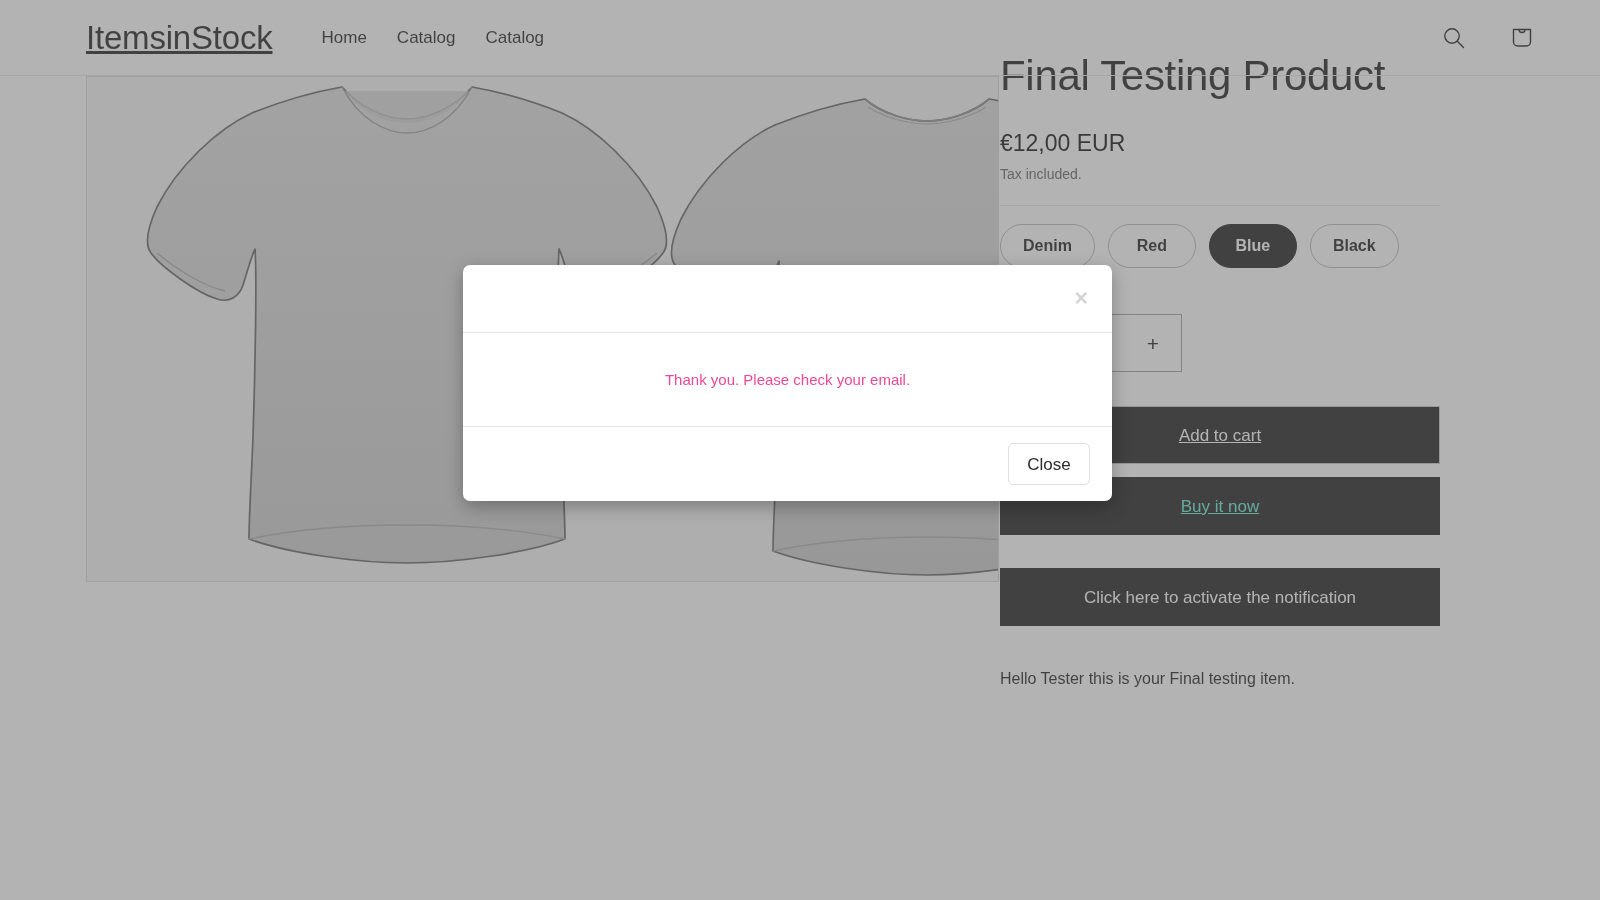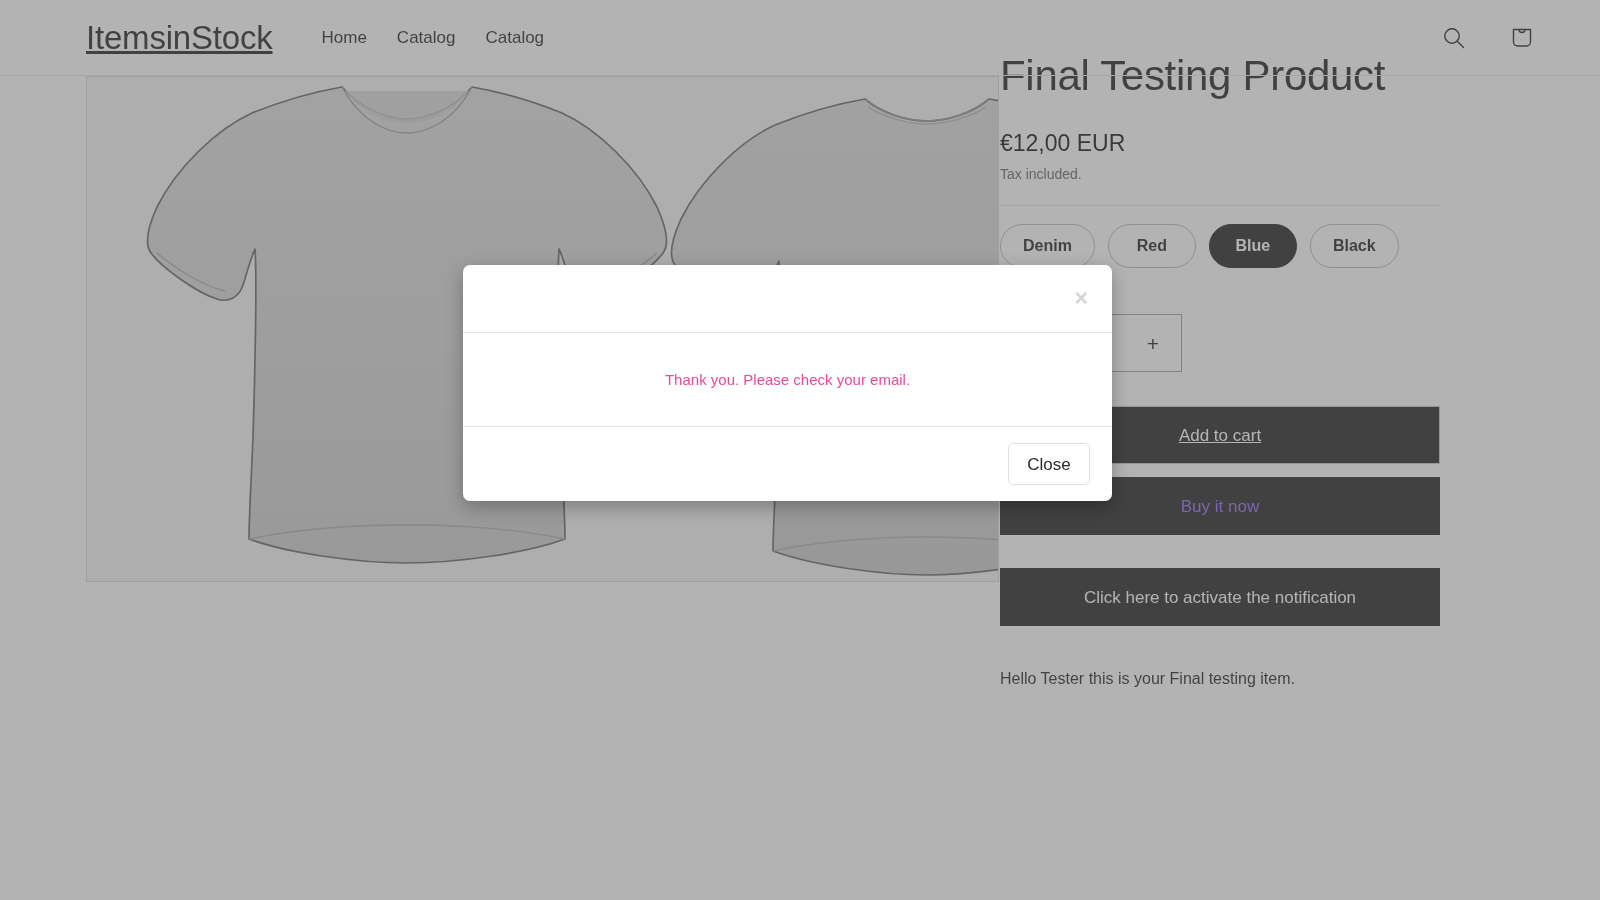--- a/index.html
+++ b/index.html
@@ -198,22 +198,23 @@
   .btn-add-to-cart {
     margin-top: 34px;
     background: #121212;
     color: #ffffff;
     border: 1px solid #c4c4c4;
     text-decoration: underline;
   }
   .btn-buy-now {
     margin-top: 13px;
     background: #121212;
-    color: #8b5cf6;
+    color: #5eead4;
     border: none;
+    text-decoration: underline;
   }
   .btn-notify {
     margin-top: 33px;
     background: #121212;
     color: #ffffff;
     border: none;
   }
   .description {
     margin-top: 41px;
     font-size: 16px;

